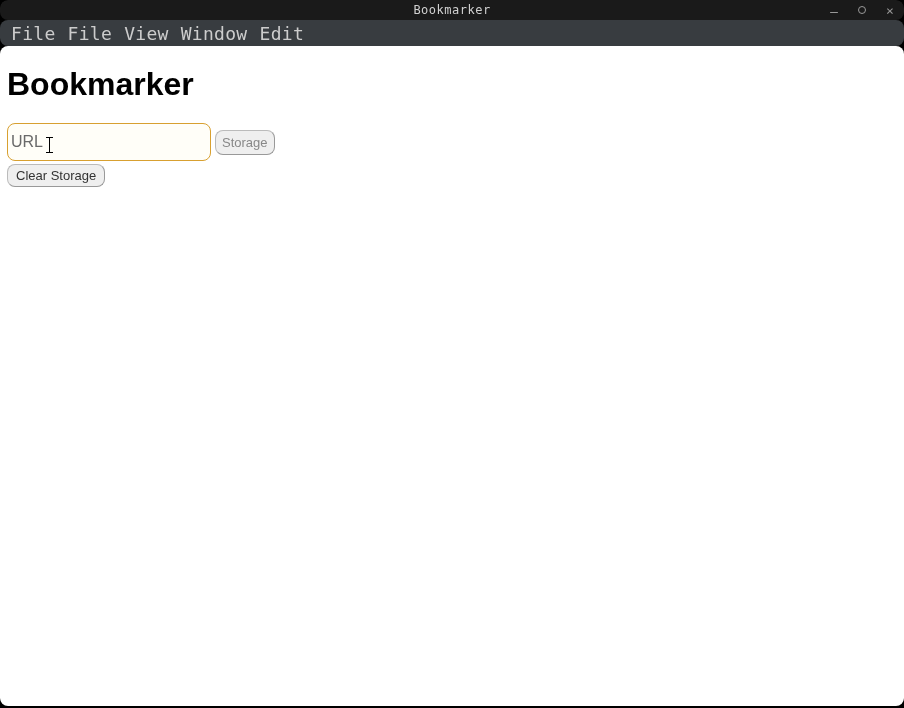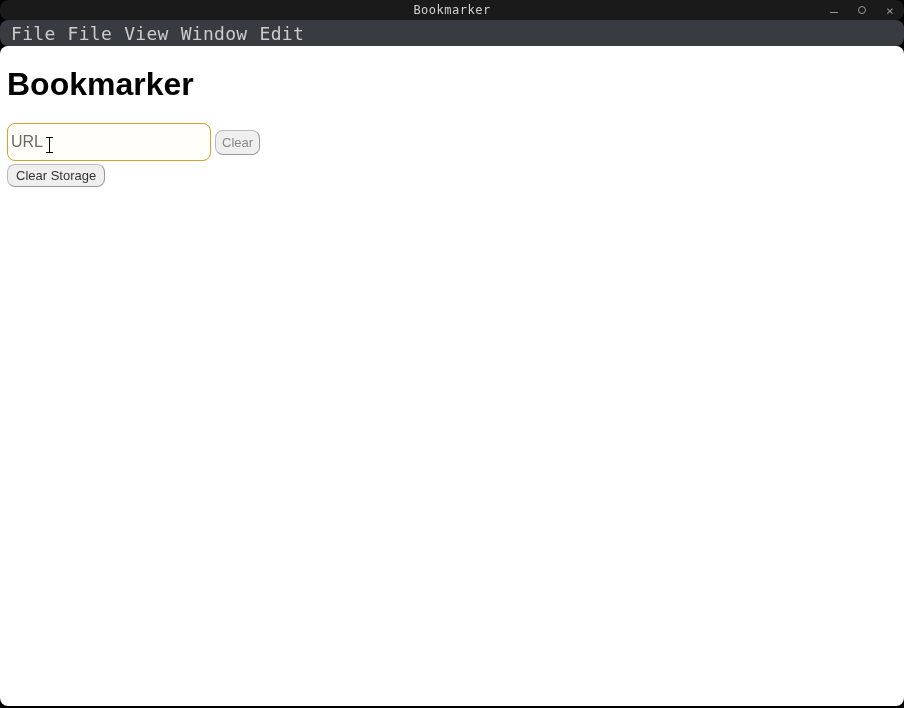--- a/index.html
+++ b/index.html
@@ -210,21 +210,21 @@
   <span class="menu-item">View</span>
   <span class="menu-item">Window</span>
   <span class="menu-item">Edit</span>
 </div>
 
 <div class="content">
   <h1 class="page-heading">Bookmarker</h1>
   
   <div class="form-row">
     <input type="text" class="url-input" placeholder="URL" style="">
-    <button class="btn submit-btn">Clear</button>
+    <button class="btn submit-btn">Storage</button>
   </div>
   
   <button class="btn clear-btn">Clear Storage</button>
 </div>
 
 <div class="text-cursor"></div>
 
 <div class="bottom-border"></div>
 
 </body></html>

